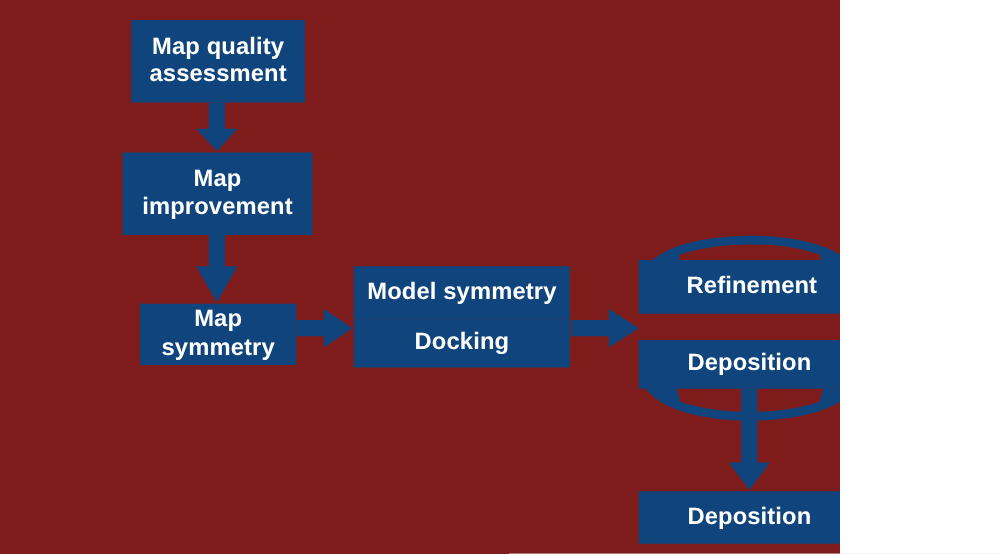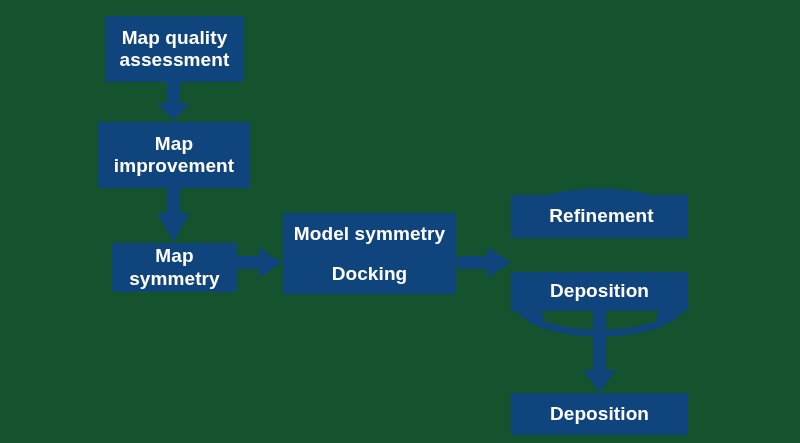--- a/index.html
+++ b/index.html
@@ -2,23 +2,23 @@
 <html><head>
 <meta charset="utf-8">
 <style>
   html, body {
     margin: 0;
     padding: 0;
     background: #ffffff;
   }
   #canvas {
     position: relative;
-    width: 800px;
+    width: 672px;
     height: 443px;
-    background: #14532d;
+    background: #7f1d1d;
     overflow: hidden;
     font-family: "Liberation Sans", sans-serif;
   }
   .node {
     position: absolute;
     background: #10447c;
     color: #ffffff;
     display: flex;
     align-items: center;
     justify-content: center;
@@ -106,21 +106,21 @@
   </div>
 
   <div class="node" style="left:283px; top:213px; width:173px; height:42px;">
     <span class="node-label">Model symmetry</span>
   </div>
 
   <div class="node" style="left:283px; top:255px; width:173px; height:39px;">
     <span class="node-label">Docking</span>
   </div>
 
-  <div class="node" style="left:511px; top:195px; width:177px; height:43px;padding-left:10px;">
+  <div class="node" style="left:511px; top:208px; width:177px; height:43px;padding-left:10px;">
     <span class="node-label">Refinement</span>
   </div>
 
   <div class="node" style="left:511px; top:272px; width:177px; height:39px;">
     <span class="node-label">Deposition</span>
   </div>
 
   <div class="node" style="left:511px; top:393px; width:177px; height:42px;">
     <span class="node-label">Deposition</span>
   </div>

